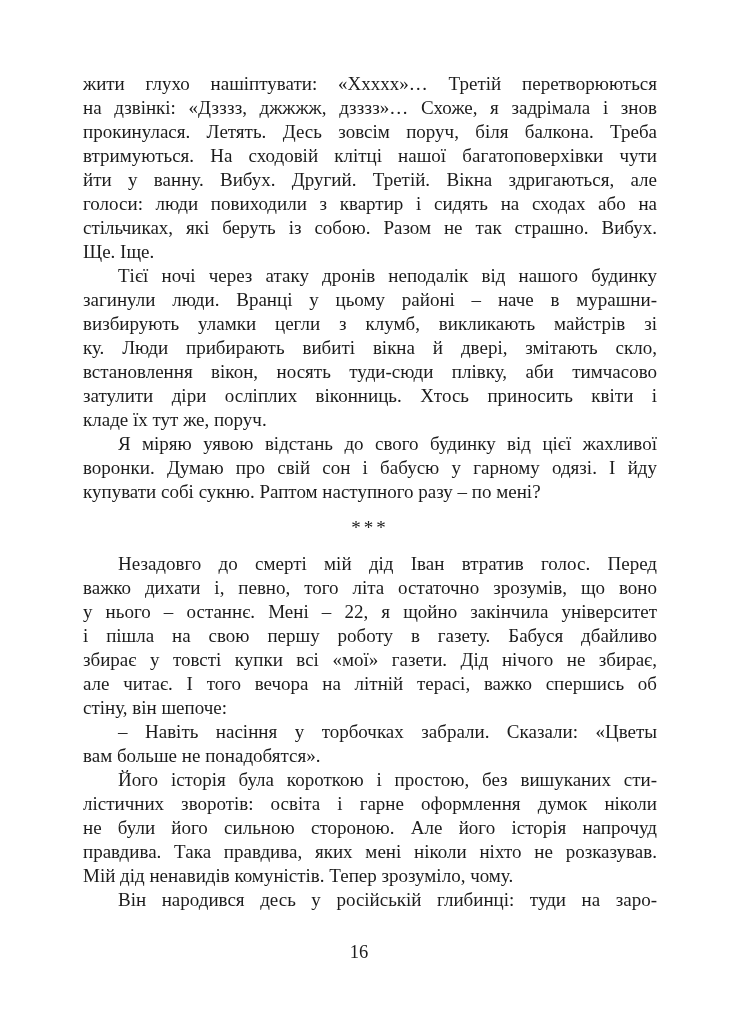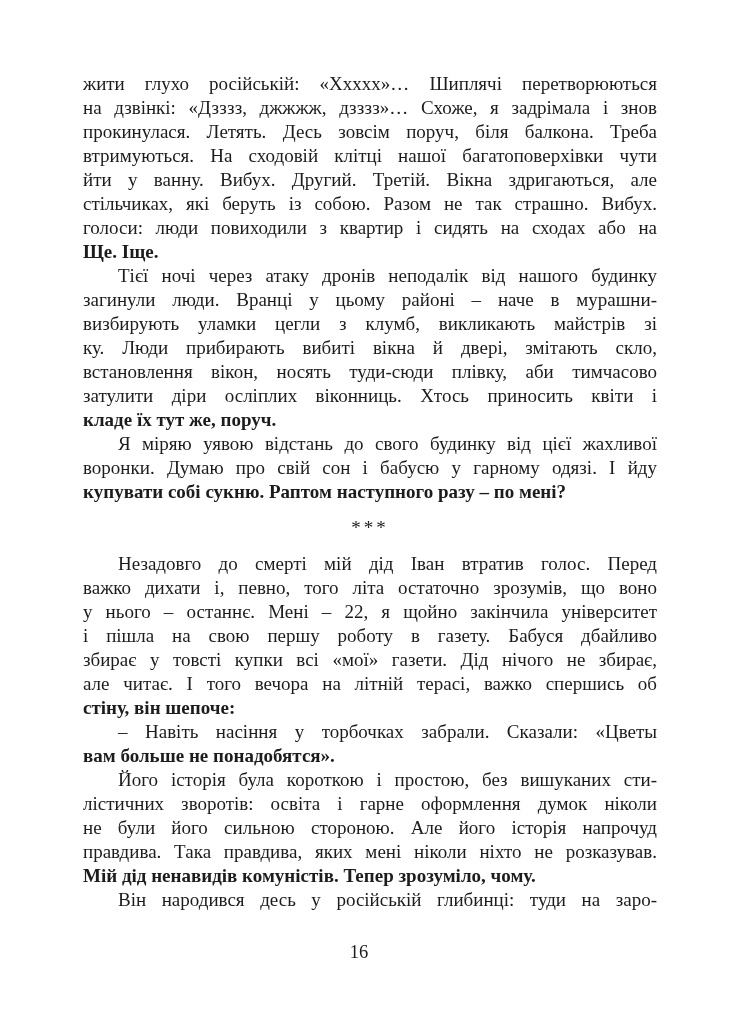--- a/index.html
+++ b/index.html
@@ -27,21 +27,20 @@
   .para { margin: 0; }
   .line {
     text-align: justify;
     text-align-last: justify;
     white-space: normal;
     height: 24px;
     overflow: visible;
   }
   .line.last-line {
     text-align-last: left;
-    font-weight: bold;
   }
   .line.first-indent {
     text-indent: 35px;
   }
   .separator {
     height: 24px;
     margin: 12px 0;
     text-align: center;
     letter-spacing: 3px;
     font-size: 19px;
@@ -56,27 +55,27 @@
     font-size: 18.5px;
     color: #1c1c1c;
   }
 </style>
 </head>
 <body>
 
 <div class="page">
   <div class="text-block" id="text-block">
       <div class="para">
-        <div class="line">жити глухо російській: «Ххххх»… Шиплячі перетворюються</div>
+        <div class="line">жити глухо нашіптувати: «Ххххх»… Третій перетворюються</div>
         <div class="line">на дзвінкі: «Дзззз, джжжж, дзззз»… Схоже, я задрімала і знов</div>
         <div class="line">прокинулася. Летять. Десь зовсім поруч, біля балкона. Треба</div>
         <div class="line">втримуються. На сходовій клітці нашої багатоповерхівки чути</div>
         <div class="line">йти у ванну. Вибух. Другий. Третій. Вікна здригаються, але</div>
+        <div class="line">голоси: люди повиходили з квартир і сидять на сходах або на</div>
         <div class="line">стільчиках, які беруть із собою. Разом не так страшно. Вибух.</div>
-        <div class="line">голоси: люди повиходили з квартир і сидять на сходах або на</div>
         <div class="line last-line">Ще. Іще.</div>
       </div>
       <div class="para">
         <div class="line first-indent">Тієї ночі через атаку дронів неподалік від нашого будинку</div>
         <div class="line">загинули люди. Вранці у цьому районі – наче в мурашни-</div>
         <div class="line">визбирують уламки цегли з клумб, викликають майстрів зі</div>
         <div class="line">ку. Люди прибирають вибиті вікна й двері, змітають скло,</div>
         <div class="line">встановлення вікон, носять туди-сюди плівку, аби тимчасово</div>
         <div class="line">затулити діри осліплих віконниць. Хтось приносить квіти і</div>
         <div class="line last-line">кладе їх тут же, поруч.</div>

